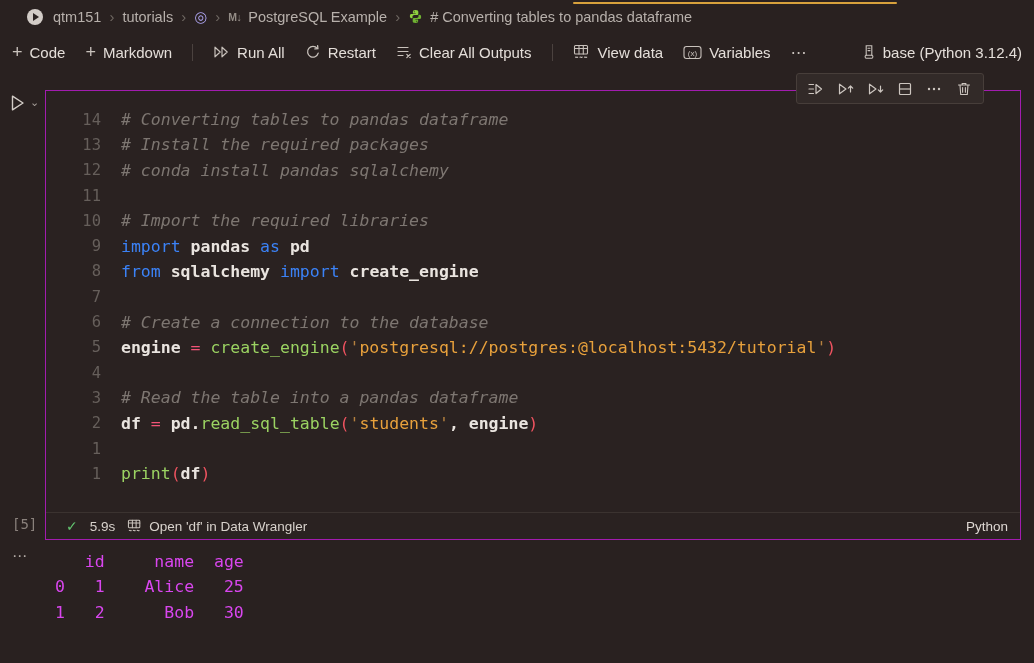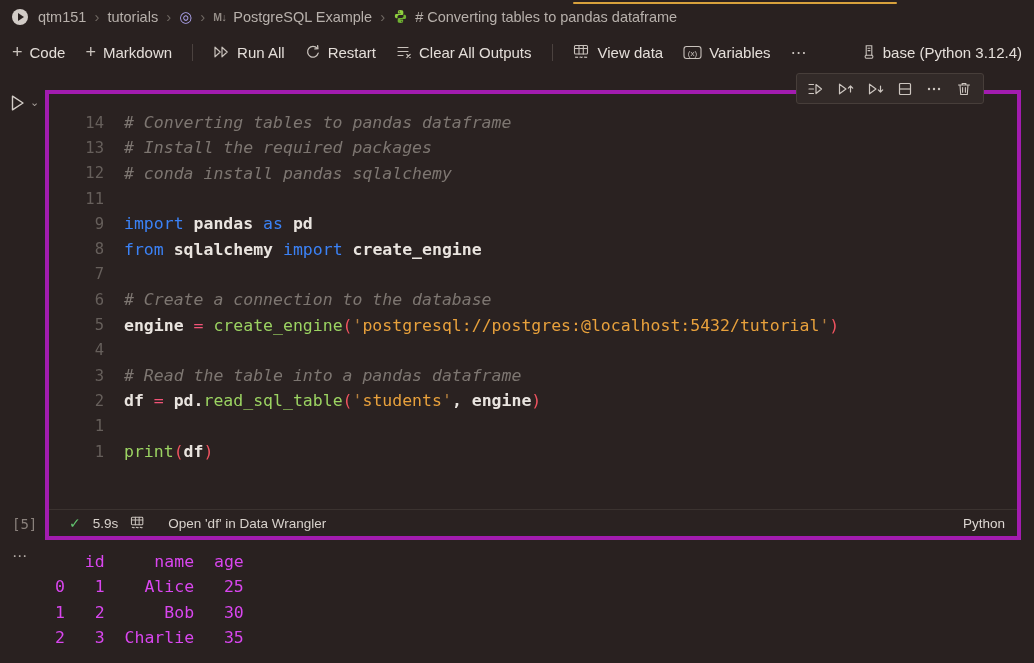--- a/index.html
+++ b/index.html
@@ -6,21 +6,21 @@
   body{width:1034px;height:663px;position:relative;overflow:hidden;
        font-family:"Liberation Sans","DejaVu Sans",sans-serif;
        -webkit-font-smoothing:antialiased;}
   .abs{position:absolute;}
 
   
   .accent-line{left:573px;top:2px;width:324px;height:2px;background:#d7a13c;border-radius:1px;}
 
   
   .breadcrumb{left:0;top:0;right:0;height:33px;display:flex;align-items:center;
-              padding-left:12px;gap:7px;font-size:14.5px;color:#b7b0ab;white-space:nowrap;}
+              padding-left:27px;gap:7px;font-size:14.5px;color:#b7b0ab;white-space:nowrap;}
   .crumb{cursor:default;}
   .crumb-sep{color:#6f6862;font-size:15px;padding:0 1px;}
   .play-circle{width:16px;height:16px;border-radius:50%;background:#d2ccc7;
                display:inline-flex;align-items:center;justify-content:center;margin-right:3px;}
   .play-circle i{display:block;width:0;height:0;border-left:6px solid #2a2221;
                  border-top:4px solid transparent;border-bottom:4px solid transparent;margin-left:2px;}
   .nb-icon{color:#afa5f1;font-size:15px;line-height:1;}
   .md-icon{color:#938c86;font-size:10.5px;font-weight:bold;letter-spacing:-.5px;}
 
   
@@ -32,21 +32,21 @@
   .tb-ellipsis{color:#c9c2bc;font-size:16px;letter-spacing:1px;}
   .spacer{flex:1;}
   svg.ic{display:block;}
 
   
   .run-btn{left:8px;top:93px;display:flex;align-items:flex-start;gap:3px;cursor:pointer;}
   .run-chevron{color:#a59e98;font-size:11px;margin-top:3px;}
 
   
   .cell{left:45px;top:90px;width:976px;height:450px;background:#2a2221;
-        border:4px solid #a21caf;box-sizing:border-box;}
+        border:1px solid #a21caf;box-sizing:border-box;}
   .code-area{position:absolute;left:0;top:16px;right:0;}
   .code-line{height:25.3px;display:flex;align-items:center;
              font-family:"DejaVu Sans Mono","Liberation Mono",monospace;font-size:16.5px;}
   .ln{width:55px;flex:0 0 55px;text-align:right;color:#665f5b;font-size:15.5px;user-select:none;}
   .ln-active{color:#f6f0ea;font-weight:700;transform:translateX(-9px);}
   .code-text{margin-left:20px;white-space:pre;}
   .tk-c{color:#7d7671;font-style:italic;}
   .tk-k{color:#3b82f6;}
   .tk-o{color:#f25477;}
   .tk-f{color:#9bd362;}
@@ -59,21 +59,21 @@
   .cell-toolbar{left:796px;top:73px;width:188px;height:31px;background:#322a28;
                 border:1px solid #473e3a;border-radius:3px;display:flex;align-items:center;
                 justify-content:space-around;padding:0 4px;box-sizing:border-box;z-index:3;}
   .ct-btn{display:flex;align-items:center;justify-content:center;width:24px;height:24px;cursor:pointer;}
 
   
   .cell-status{position:absolute;left:0;right:0;bottom:0;height:27px;border-top:1px solid #3b3330;
                display:flex;align-items:center;padding:0 12px 0 20px;gap:12px;
                font-size:13.5px;color:#d8d2cc;box-sizing:border-box;}
   .check{color:#62c36f;font-size:14px;font-weight:700;}
-  .dw-link{display:inline-flex;align-items:center;gap:22px;cursor:pointer;}
+  .dw-link{display:inline-flex;align-items:center;gap:6px;cursor:pointer;}
   .lang{margin-left:auto;color:#ded8d3;cursor:pointer;}
 
   .exec-count{left:12px;top:516px;font-family:"DejaVu Sans Mono",monospace;
               font-size:14px;color:#8a817c;}
 
   
   .output-more{left:12px;top:547px;color:#b3aca7;font-size:15px;letter-spacing:1px;cursor:pointer;}
   .output{left:55px;top:549px;right:0;}
   .out-line{height:25.3px;display:flex;align-items:center;white-space:pre;
             font-family:"DejaVu Sans Mono","Liberation Mono",monospace;
@@ -225,20 +225,24 @@
         </div>
         <div class="code-line">
           <span class="ln">12</span>
           <span class="code-text"><span class="tk-c"># conda install pandas sqlalchemy</span></span>
         </div>
         <div class="code-line">
           <span class="ln">11</span>
           <span class="code-text"></span>
         </div>
         <div class="code-line">
+          <span class="ln">10</span>
+          <span class="code-text"><span class="tk-c"># Import the required libraries</span></span>
+        </div>
+        <div class="code-line">
           <span class="ln">9</span>
           <span class="code-text"><span class="tk-k">import</span><span class="tk-t"> pandas </span><span class="tk-k">as</span><span class="tk-t"> pd</span></span>
         </div>
         <div class="code-line">
           <span class="ln">8</span>
           <span class="code-text"><span class="tk-k">from</span><span class="tk-t"> sqlalchemy </span><span class="tk-k">import</span><span class="tk-t"> create_engine</span></span>
         </div>
         <div class="code-line">
           <span class="ln">7</span>
           <span class="code-text"></span>
@@ -289,15 +293,14 @@
 </div>
 
 <div class="abs exec-count">[5]</div>
 
 <div class="abs output-more">⋯</div>
 <div class="abs output">
   <div>
       <div class="out-line">   id     name  age</div>
       <div class="out-line">0   1    Alice   25</div>
       <div class="out-line">1   2      Bob   30</div>
-      <div class="out-line">2   3  Charlie   35</div>
     </div>
 </div>
 
 </body></html>

